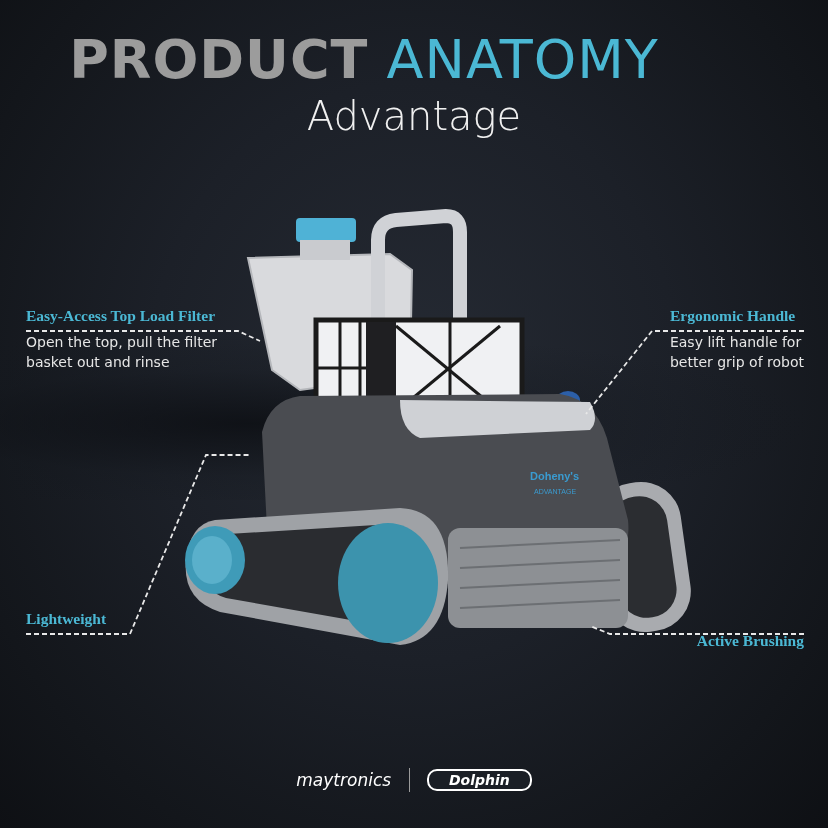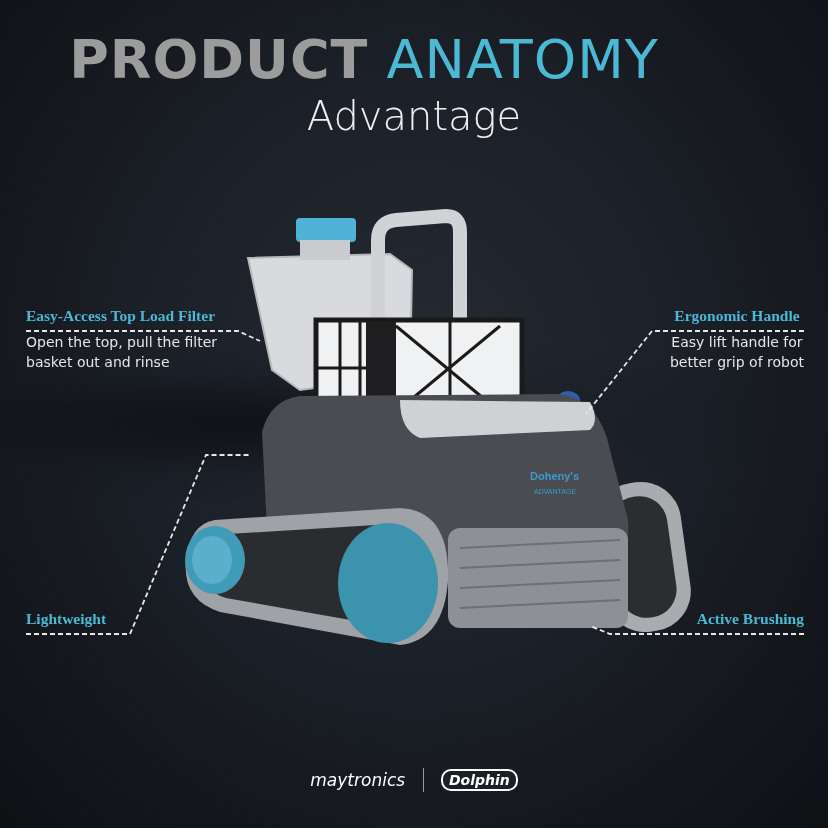--- a/index.html
+++ b/index.html
@@ -9,26 +9,26 @@
     .stage { position:absolute; inset:0; }
     .water { position:absolute; left:0; top:330px; width:828px; height:170px;
       background: radial-gradient(ellipse at 30% 55%, rgba(10,12,16,0.75) 0%, rgba(20,24,30,0.3) 40%, rgba(0,0,0,0) 70%); }
     .title { position:absolute; left:0; width:728px; top:30px; text-align:center; font-size:54px; letter-spacing:1px; line-height:60px; }
     .title .a { color:#9c9c9c; font-weight:bold; }
     .title .b { color:#4bb8d4; font-weight:normal; }
     .subtitle { position:absolute; left:0; width:828px; top:92px; text-align:center; color:#f0f0f0; font-size:40px; font-weight:300; line-height:48px; }
     .callout { position:absolute; }
     .callout .head { color:#4bb8d4; font-weight:bold; font-size:15.5px; line-height:20px; white-space:nowrap;font-family:Liberation Serif, serif; }
     .callout .desc { color:#e6e6e6; font-size:14px; line-height:20px; margin-top:6px; white-space:pre-line; }
-    .right { text-align:center; }
+    .right { text-align:left; }
     svg.lines { position:absolute; left:0; top:0; }
     .logos { position:absolute; top:768px; left:0; width:828px; text-align:center; color:#ffffff; font-size:17px; }
     .logos span { vertical-align:middle;font-style:italic; }
     .sep { display:inline-block; width:1px; height:24px; background:#9a9a9a; margin:0 12px; vertical-align:middle; }
-    .dolphin { display:inline-block; font-weight:bold; font-size:14px; color:#fff; border:2px solid #fff; border-radius:10px; padding:1px 6px; background:#1b1f26; }
+    .dolphin { display:inline-block; font-weight:bold; font-size:14px; color:#fff; border:2px solid #fff; border-radius:10px; padding:1px 20px; background:#1b1f26; }
   </style>
 </head>
 <body>
 
 <div class="stage">
   <div class="water"></div>
 
   <div class="title">
     <span class="a">PRODUCT</span>
     <span class="b">ANATOMY</span>
@@ -95,21 +95,21 @@
 basket out and rinse</div>
   </div>
   <div class="callout right" style="right:24px; top:306px;">
     <div class="head">Ergonomic Handle</div>
     <div class="desc">Easy lift handle for
 better grip of robot</div>
   </div>
   <div class="callout" style="left:26px; top:609px;">
     <div class="head">Lightweight</div>
   </div>
-  <div class="callout right" style="right:24px; top:609px;">
+  <div class="callout right" style="right:24px; top:631px;">
     <div class="head">Active Brushing</div>
   </div>
 
   <div class="logos">
     <span>maytronics</span>
     <span class="sep"></span>
     <span class="dolphin">Dolphin</span>
   </div>
 </div>
 

